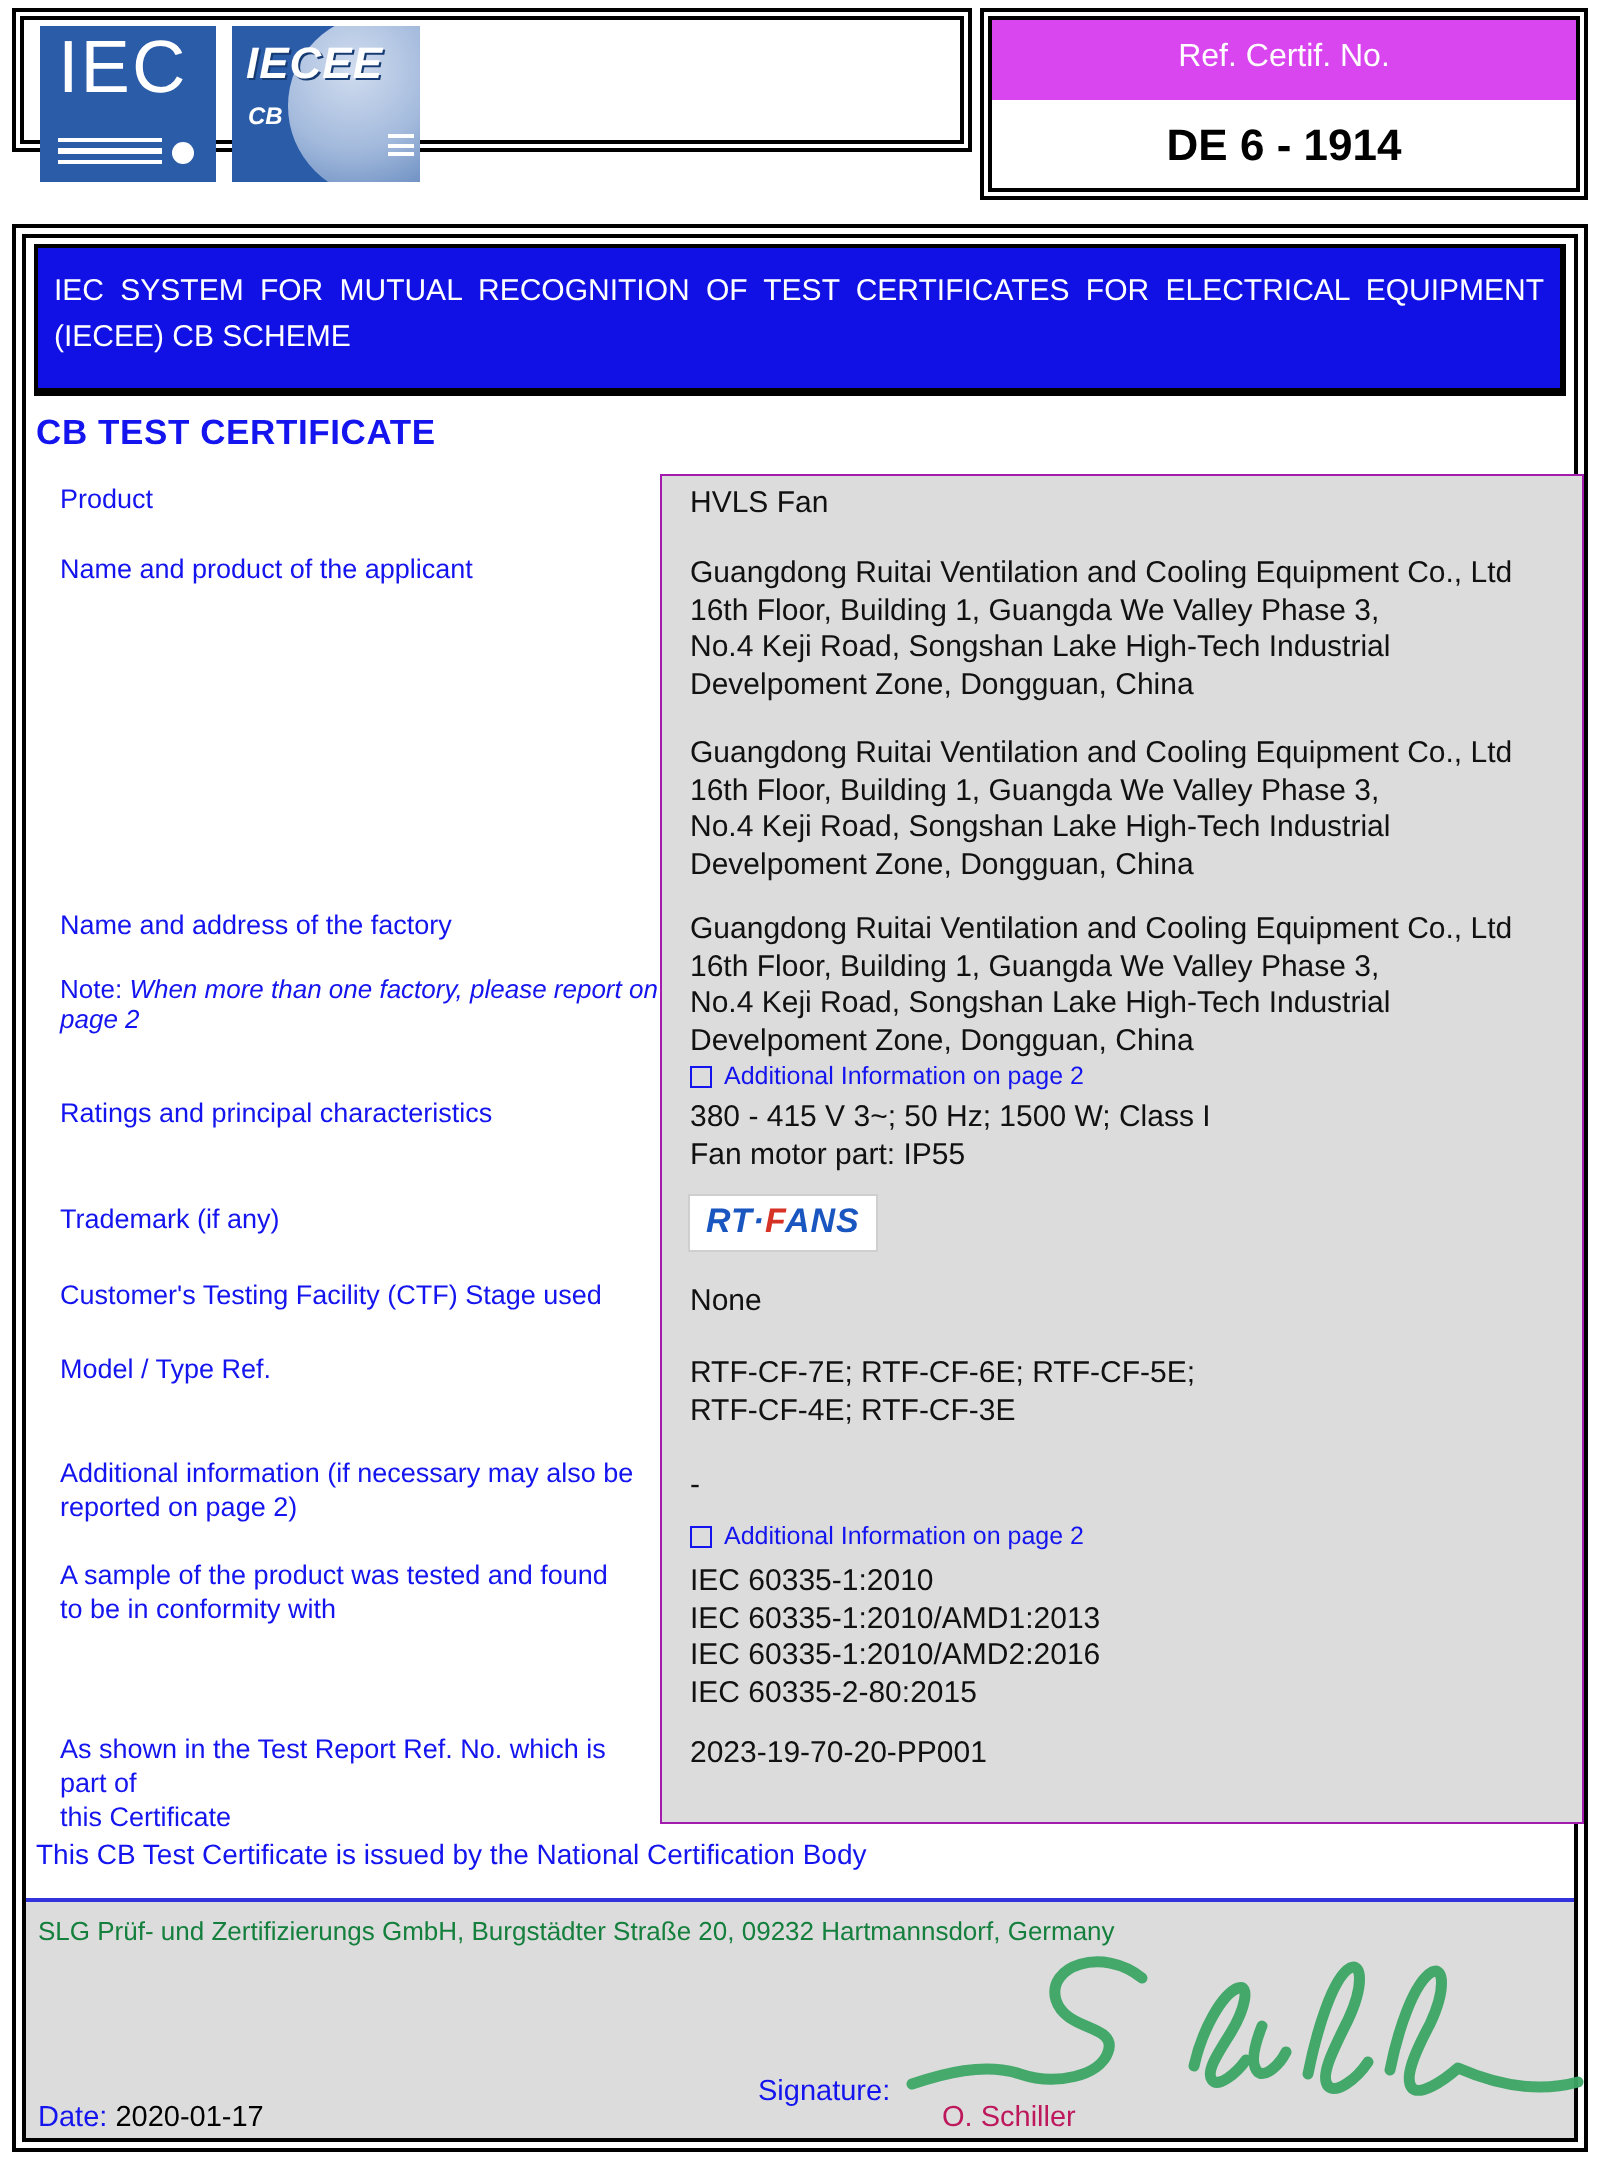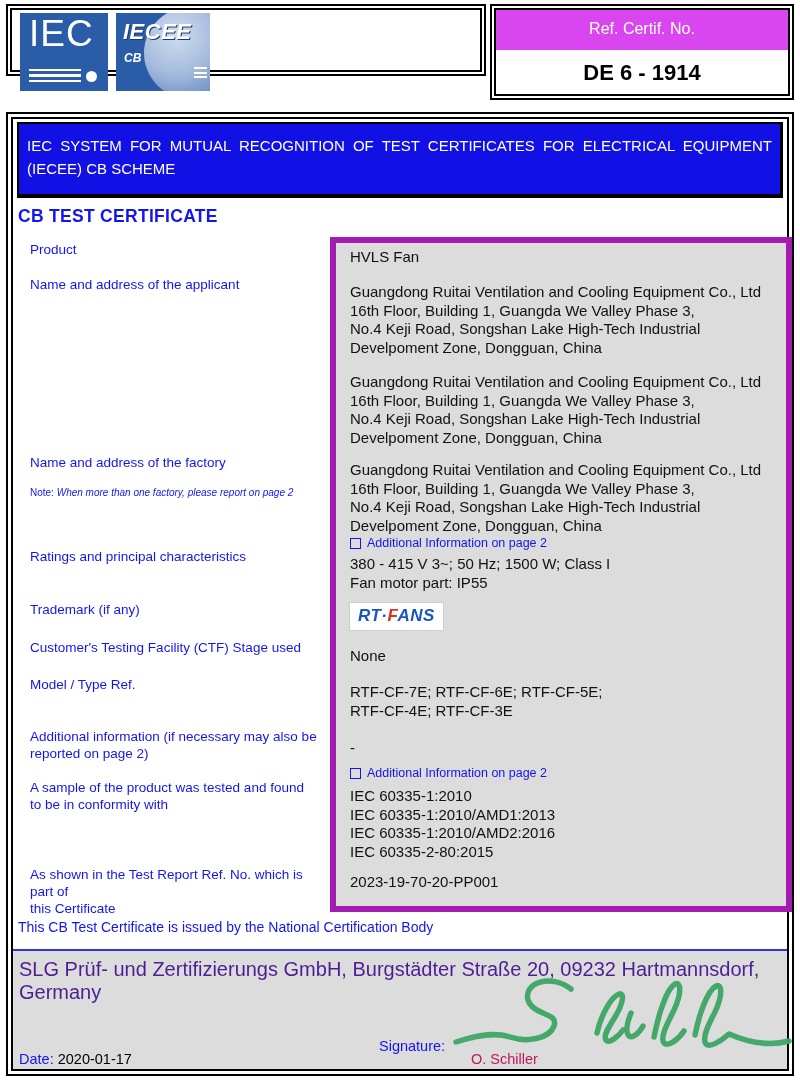--- a/index.html
+++ b/index.html
@@ -37,39 +37,39 @@
   .banner{position:absolute;left:4px;top:3px;width:calc(100% - 8px);box-sizing:border-box;
      background:#1111e6;border:2px solid #000;border-bottom-width:4px;border-right-width:3px;
      color:#fff;font-size:15px;line-height:1.55;padding:10px 8px 13px 8px;}
   .banner .l1{text-align:justify;text-align-last:justify;}
   .banner .l2{text-align:left;}
 
   .doc-title{position:absolute;left:5px;top:87px;color:#1414ee;font-size:17.5px;font-weight:bold;letter-spacing:.3px;}
 
   .form{position:absolute;left:5px;top:118px;width:calc(100% - 10px);height:676px;margin-left:12px;}
   .flabel{position:absolute;left:0;width:294px;color:#1414ee;font-size:13.5px;line-height:1.25;white-space:pre-line;}
-  .fnote{position:absolute;left:0;width:300px;color:#1414ee;font-size:10px;}
+  .fnote{position:absolute;left:0;width:300px;color:#1414ee;font-size:13px;}
   .fnote .it{font-style:italic;}
 
   .value-box{position:absolute;left:300px;top:0;right:2px;height:675px;box-sizing:border-box;
-     border:6px solid #a21caf;background:#dcdcdc;}
+     border:1px solid #a21caf;background:#dcdcdc;}
   .fval{position:absolute;left:14px;right:10px;color:#111;font-size:15px;line-height:18.5px;white-space:pre-line;}
 
   .chk{position:absolute;left:14px;display:flex;align-items:center;gap:6px;color:#1414ee;font-size:12.5px;}
   .chk .box{width:11px;height:11px;border:1.5px solid #1414ee;box-sizing:border-box;background:transparent;flex:0 0 auto;}
 
   .tm-logo{position:absolute;left:14px;background:#fff;padding:3px 8px 4px 8px;
      font-size:17px;font-weight:bold;font-style:italic;letter-spacing:.5px;box-shadow:0 0 0 1px #cfcfcf;}
   .tm-blue{color:#1a56c0;} .tm-red{color:#d63226;}
 
   .issued{position:absolute;left:5px;top:800px;color:#1414ee;font-size:14px;}
   .hr-blue{position:absolute;left:0;top:830px;width:100%;height:2px;background:#3333dd;}
   .gray-footer{position:absolute;left:0;top:832px;right:0;bottom:0;background:#dcdcdc;}
 
-  .ncb-name{position:absolute;left:6px;top:7px;color:#4c1d95;font-size:20px;}
+  .ncb-name{position:absolute;left:6px;top:7px;color:#15803d;font-size:13px;}
   .date-row{position:absolute;left:6px;top:100px;font-size:14.5px;}
   .blue-lbl{color:#1414ee;}
   .date-val{color:#000;}
   .sig-label{position:absolute;left:366px;top:87px;color:#1414ee;font-size:14.5px;}
   .sig-svg{position:absolute;left:438px;top:24px;}
   .signatory{position:absolute;left:458px;top:100px;color:#be185d;font-size:14.5px;}
 </style>
 </head>
 <body>
 
@@ -108,21 +108,21 @@
     <div class="banner">
       <div class="l1">IEC SYSTEM FOR MUTUAL RECOGNITION OF TEST CERTIFICATES FOR ELECTRICAL EQUIPMENT</div>
       <div class="l2">(IECEE) CB SCHEME</div>
     </div>
 
     <div class="doc-title">CB TEST CERTIFICATE</div>
 
     <div class="form">
 
       <div class="flabel" style="top:5px">Product</div>
-      <div class="flabel" style="top:40px">Name and address of the applicant</div>
+      <div class="flabel" style="top:40px">Name and product of the applicant</div>
       <div class="flabel" style="top:218px">Name and address of the factory</div>
       <div class="fnote" style="top:250px">
         <span>Note:</span>
         <span class="it">When more than one factory, please report on page 2</span>
       </div>
       <div class="flabel" style="top:312px">Ratings and principal characteristics</div>
       <div class="flabel" style="top:365px">Trademark (if any)</div>
       <div class="flabel" style="top:403px">Customer's Testing Facility (CTF) Stage used</div>
       <div class="flabel" style="top:440px">Model / Type Ref.</div>
       <div class="flabel" style="top:492px">Additional information (if necessary may also be

